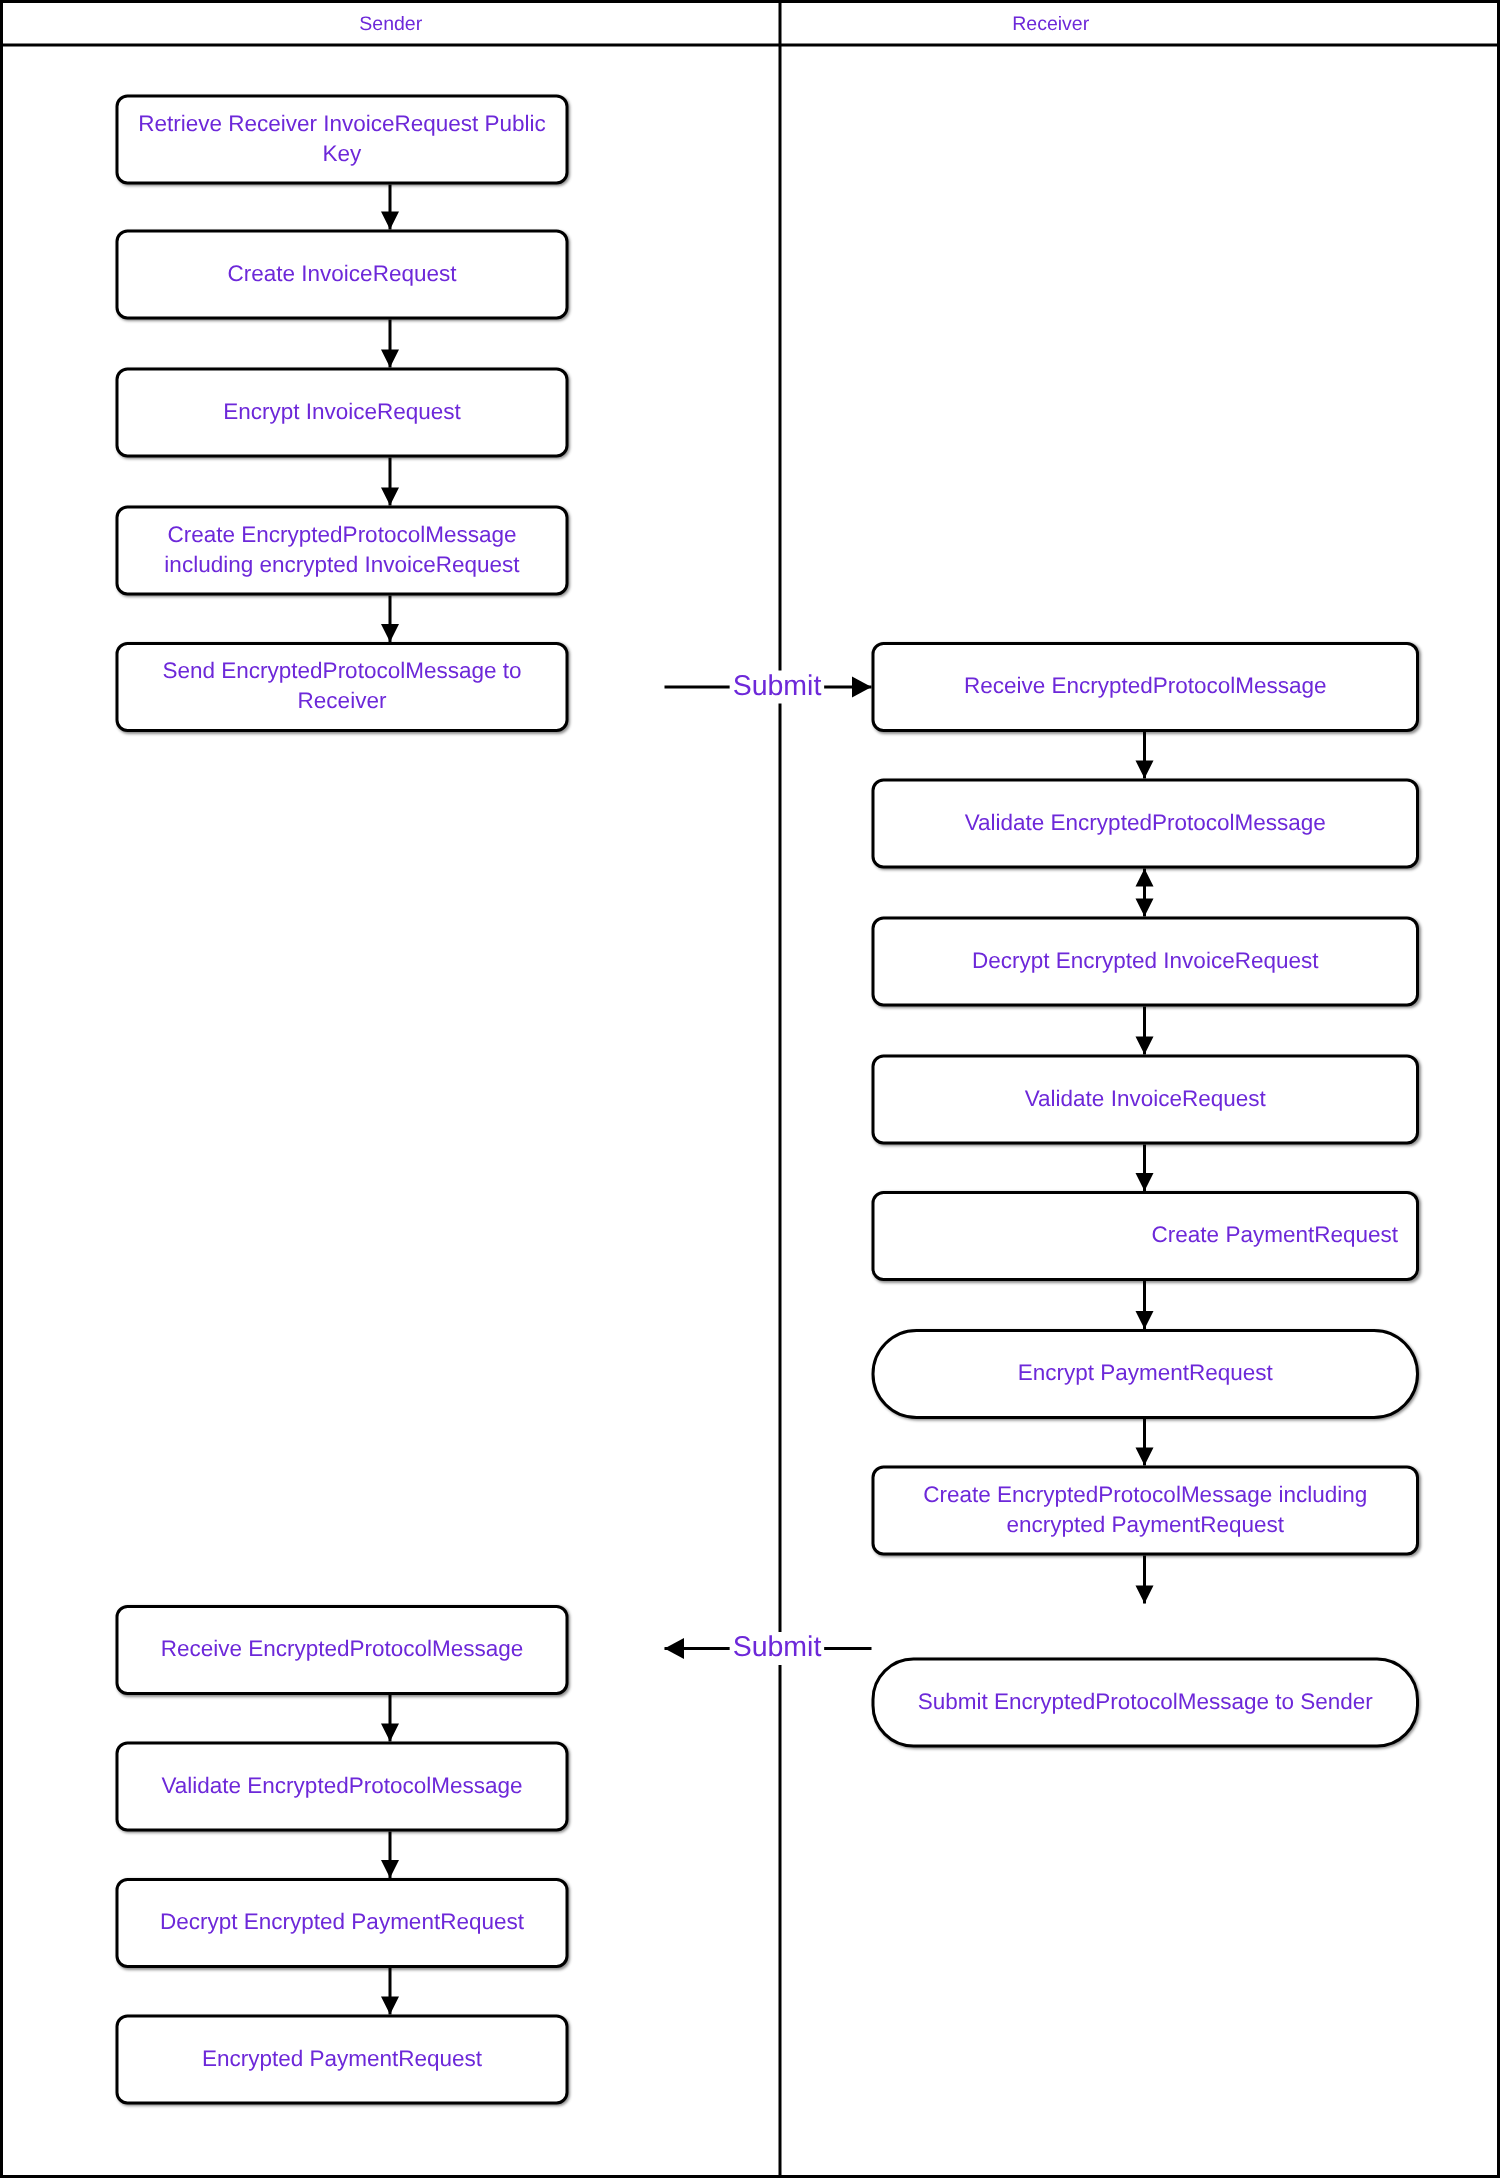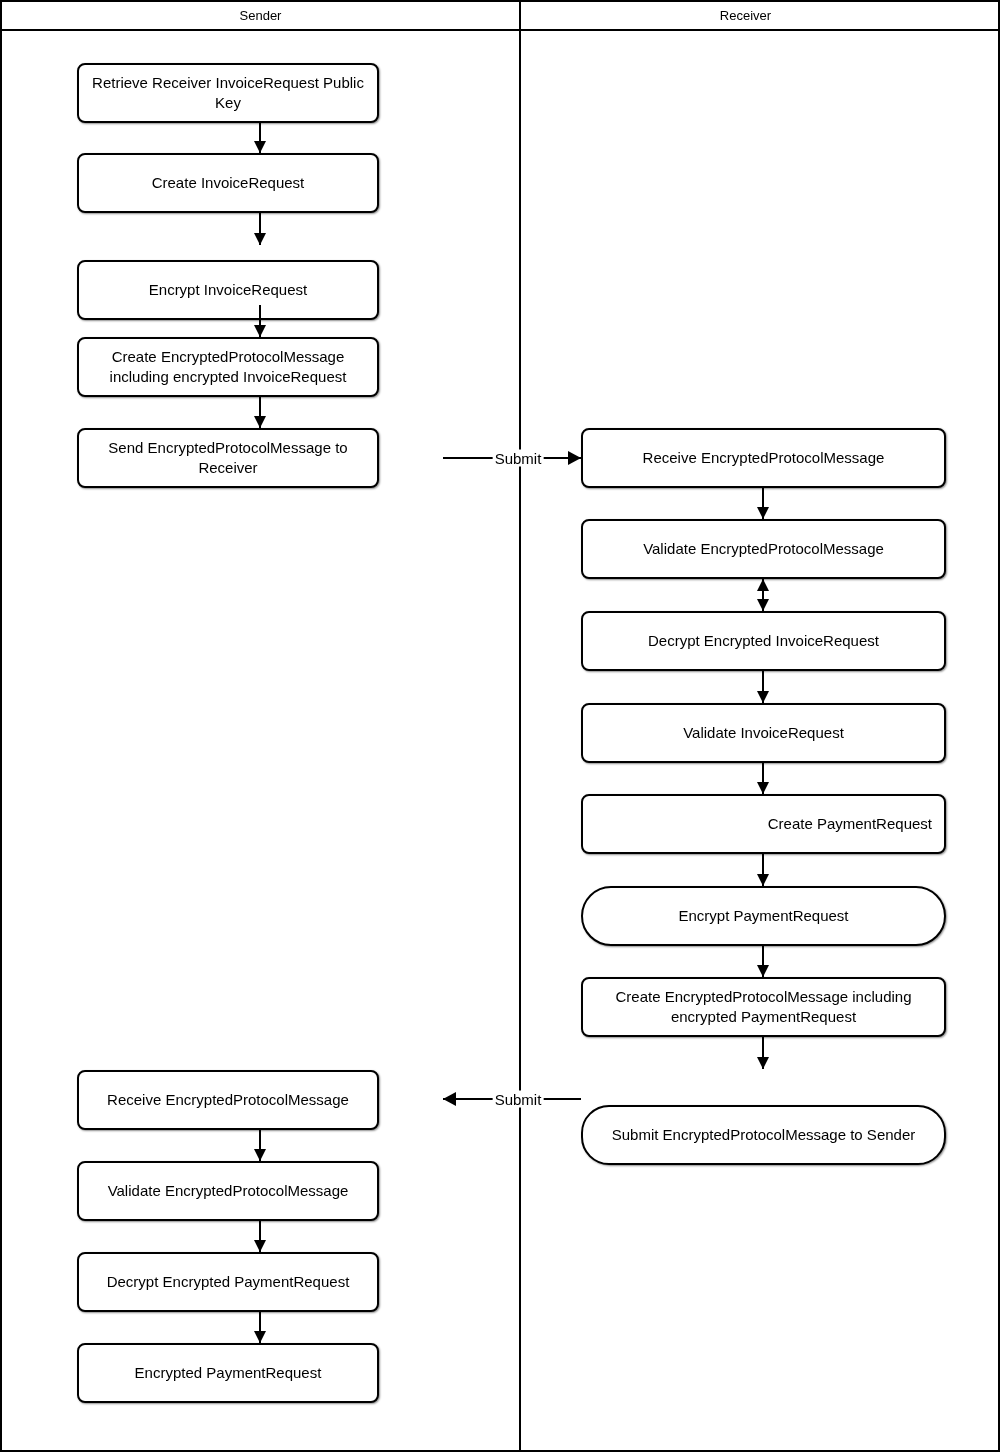--- a/index.html
+++ b/index.html
@@ -4,36 +4,36 @@
 <style>
   html, body { margin: 0; padding: 0; background: #ffffff; }
   .canvas {
     position: relative;
     width: 1000px;
     height: 1452px;
     box-sizing: border-box;
     border: 2px solid #000;
     background: #fff;
     font-family: "Liberation Sans", sans-serif;
-    color: #000000;
+    color: #6d28d9;
     overflow: hidden;
   }
   .lane-divider {
     position: absolute; top: 0; bottom: 0; left: 517px; width: 2px; background: #000;
   }
   .header-line {
     position: absolute; left: 0; right: 0; top: 27px; height: 2px; background: #000;
   }
   .lane-header {
     position: absolute; top: 0; height: 27px;
     display: flex; align-items: center; justify-content: center;
     font-size: 13px;
   }
   .lane-header.sender { left: 0; width: 517px; }
-  .lane-header.receiver { left: 538px; width: 411px; }
+  .lane-header.receiver { left: 493px; width: 411px; }
   .node {
     position: absolute;
     width: 302px; height: 60px;
     box-sizing: border-box;
     background: #fff;
     border: 2px solid #000;
     border-radius: 8px;
     box-shadow: 1px 1px 2px rgba(0,0,0,0.45);
     display: flex; align-items: center; justify-content: center;
     text-align: center;
@@ -66,21 +66,21 @@
     position: absolute; left: 0; top: 1px; width: 0; height: 0;
     border-top: 7px solid transparent; border-bottom: 7px solid transparent;
     border-right: 13px solid #000;
   }
   .harrow .label {
     position: absolute; left: 50%; top: 50%;
     transform: translate(-50%, -50%);
     margin-left: 6px;
     background: #fff;
     padding: 0 2px;
-    font-size: 15px;
+    font-size: 19px;
     white-space: nowrap;
     z-index: 2;
   }
 </style>
 </head>
 <body>
 
 <div class="canvas">
 
   <div class="lane-header sender">
@@ -91,21 +91,21 @@
   </div>
   <div class="header-line"></div>
   <div class="lane-divider"></div>
 
   <div class="node" style="left:75px; top:61px;">
     <span>Retrieve Receiver InvoiceRequest Public Key</span>
   </div>
   <div class="node" style="left:75px; top:151px;">
     <span>Create InvoiceRequest</span>
   </div>
-  <div class="node" style="left:75px; top:258px;">
+  <div class="node" style="left:75px; top:243px;">
     <span>Encrypt InvoiceRequest</span>
   </div>
   <div class="node" style="left:75px; top:335px;">
     <span>Create EncryptedProtocolMessage including encrypted InvoiceRequest</span>
   </div>
   <div class="node" style="left:75px; top:426px;justify-content:center;">
     <span>Send EncryptedProtocolMessage to Receiver</span>
   </div>
   <div class="node" style="left:75px; top:1068px;">
     <span>Receive EncryptedProtocolMessage</span>

